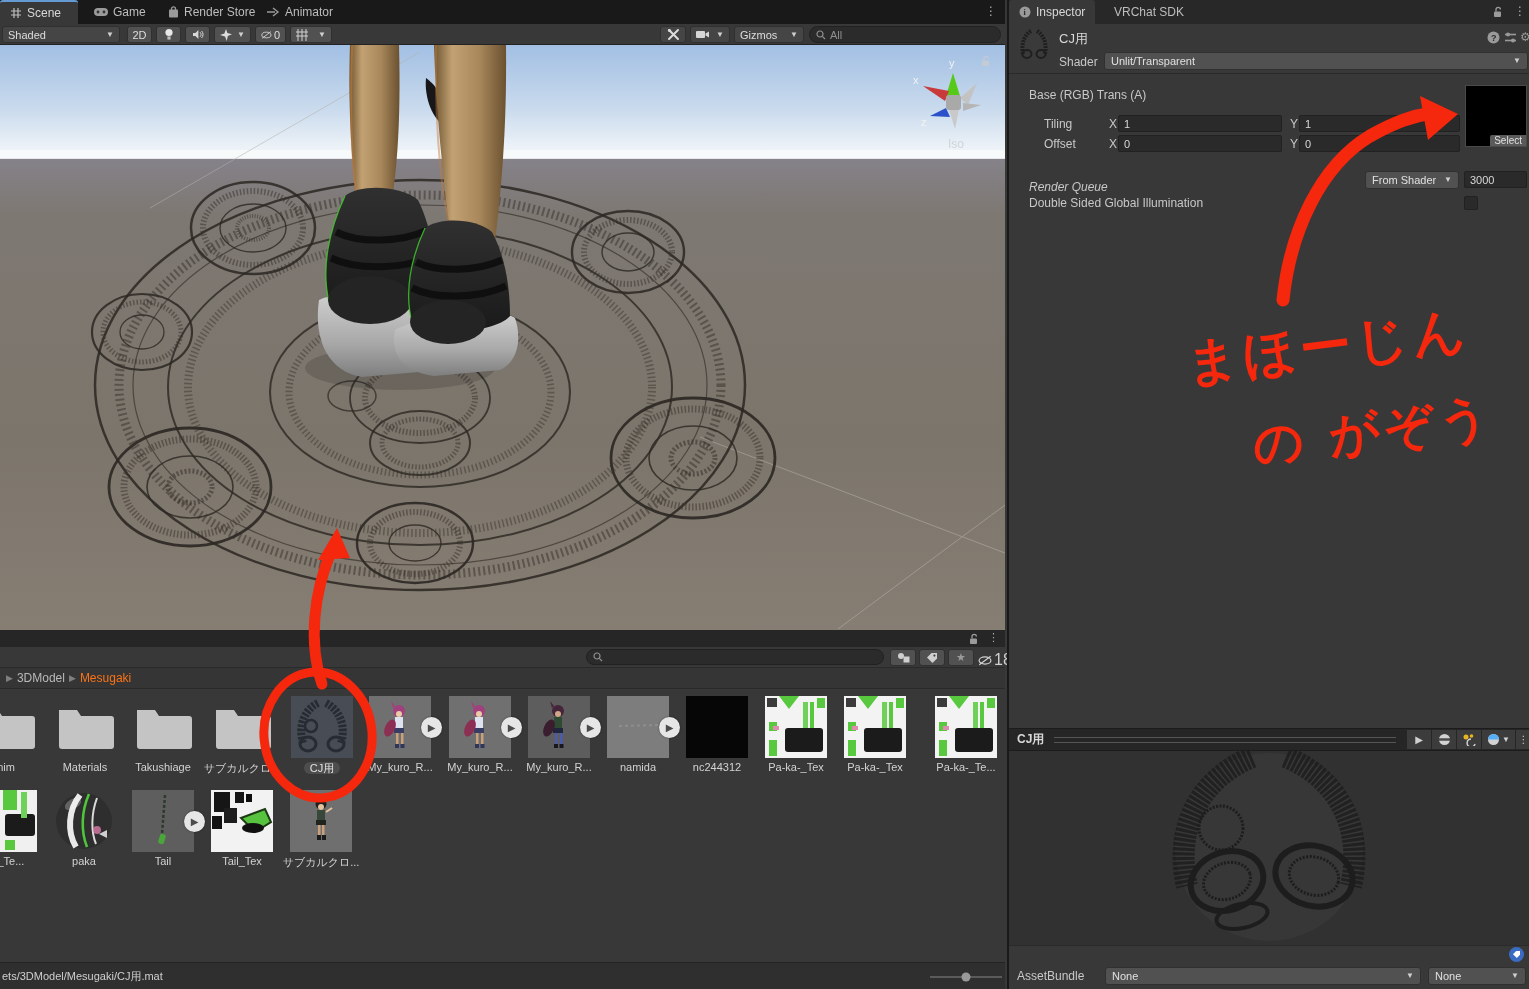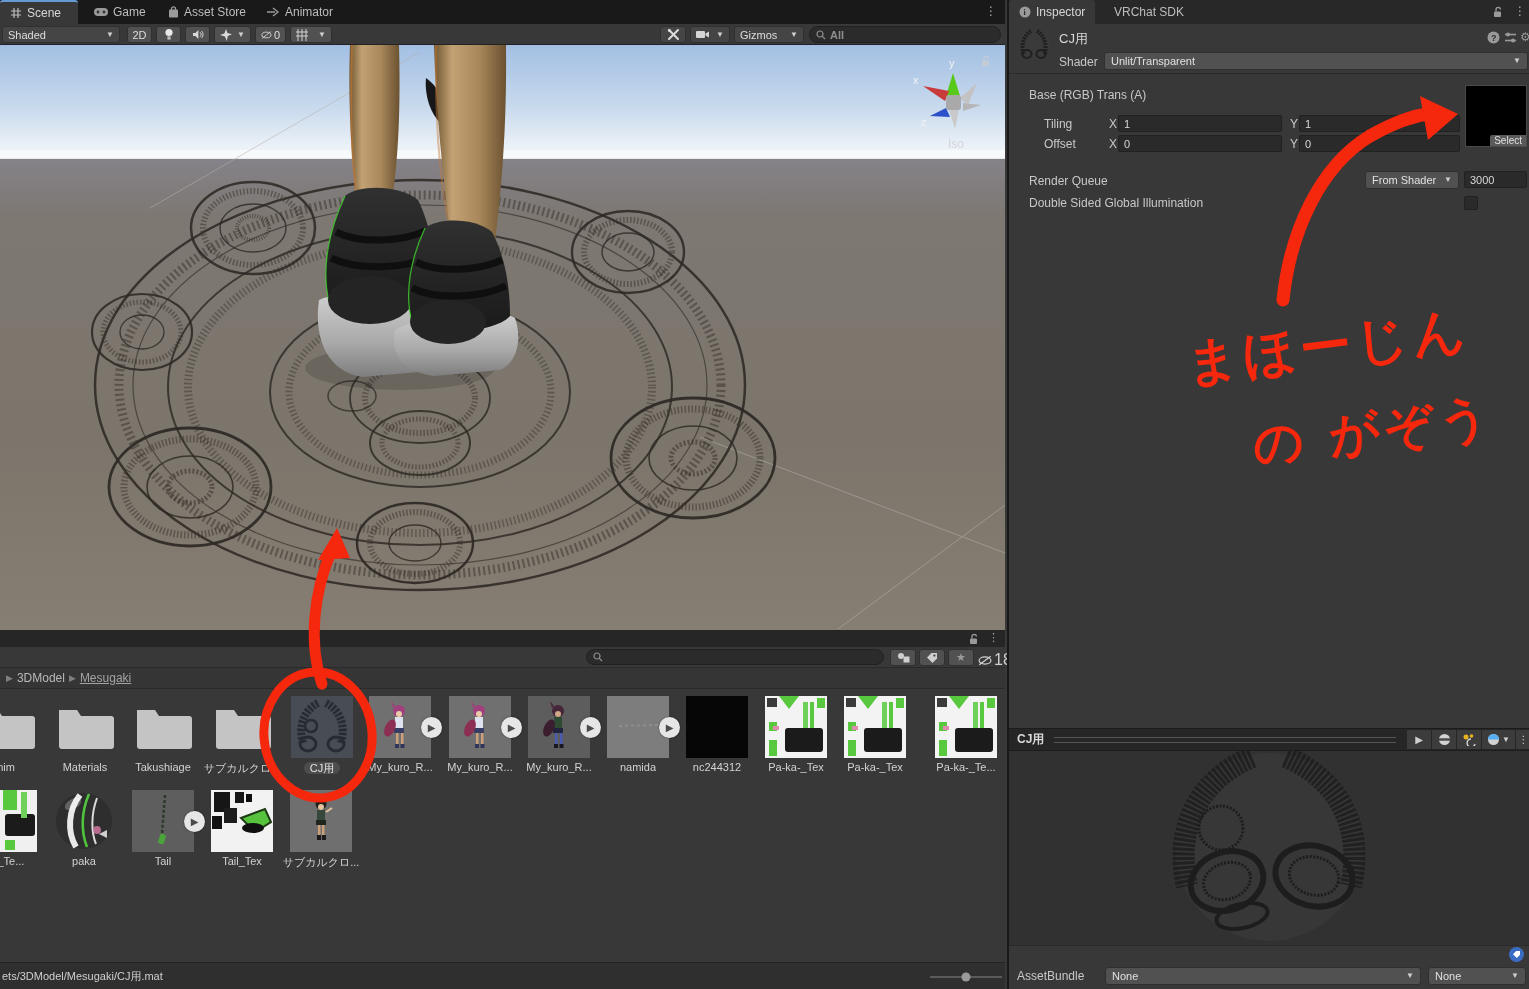--- a/index.html
+++ b/index.html
@@ -88,21 +88,21 @@
           <circle cx="4" cy="5" r="1.4" fill="#333"></circle>
           <circle cx="10" cy="5" r="1.4" fill="#333"></circle>
         </svg>
       <span>Game</span>
     </div>
     <div class="tab" style="left:158px;">
       <svg width="11" height="12" viewBox="0 0 11 12">
           <rect x="1" y="3.5" width="9" height="8" rx="1" fill="#9a9a9a"></rect>
           <path d="M3.5 4V2.8a2 2 0 0 1 4 0V4" stroke="#9a9a9a" fill="none" stroke-width="1.3"></path>
         </svg>
-      <span>Asset Store</span>
+      <span>Render Store</span>
     </div>
     <div class="tab" style="left:256px;">
       <svg width="14" height="10" viewBox="0 0 14 10">
           <path d="M1 5h8M7 1l5 4-5 4" stroke="#9a9a9a" stroke-width="1.4" fill="none"></path>
         </svg>
       <span>Animator</span>
     </div>
     <div class="abs" style="left:985px;top:4px;color:#aaa;font-size:12px;">⋮</div>
   </div>
 
@@ -156,21 +156,21 @@
       <svg width="14" height="9" viewBox="0 0 14 9">
           <rect x="0" y="1" width="9" height="7" rx="1" fill="#d6d6d6"></rect>
           <path d="M9.5 3.5L13 1.5v6l-3.5-2z" fill="#d6d6d6"></path>
         </svg>
       <span class="chev">▼</span>
     </div>
     <div class="tbtn flat" style="left:734px;width:70px;justify-content:space-between;">
       <span>Gizmos</span>
       <span class="chev">▼</span>
     </div>
-    <div class="srch" style="left:809px;top:2px;width:192px;height:17px;font-weight:bold;">
+    <div class="srch" style="left:809px;top:2px;width:192px;height:17px;">
       <svg width="10" height="10" viewBox="0 0 10 10">
           <circle cx="4" cy="4" r="3" fill="none" stroke="#8f8f8f" stroke-width="1.2"></circle>
           <line x1="6.3" y1="6.3" x2="9" y2="9" stroke="#8f8f8f" stroke-width="1.2"></line>
         </svg>
       <span>All</span>
     </div>
   </div>
 
   <div class="abs scene">
     <svg width="1005" height="585" viewBox="0 45 1005 585">
@@ -346,21 +346,21 @@
           <line x1="1.2" y1="9" x2="11.8" y2="1" stroke="#d2d2d2" stroke-width="1.1"></line>
         </svg>
       <span>18</span>
     </div>
   </div>
 
   <div class="abs breadcrumb">
     <span class="crumb-chev">▶</span>
     <span>3DModel</span>
     <span class="crumb-chev">▶</span>
-    <span style="color:#a3a3a3;text-decoration:underline;">Mesugaki</span>
+    <span style="color:#f97316;">Mesugaki</span>
   </div>
 
   <div class="abs grid-area">
 
     <div class="tile" style="left:-26px;top:7px;">
       <div class="thumb"><svg width="62" height="62" viewBox="0 0 62 62">
             <path d="M5 14h18l4 6h30a3 3 0 0 1 3 3v27a3 3 0 0 1-3 3H8a3 3 0 0 1-3-3V14z" fill="#c4c4c4"></path>
           </svg></div>
       <div class="tlabel">nim</div>
     </div>
@@ -657,21 +657,21 @@
     <div class="abs ilabel" style="left:35px;top:137px;">Offset</div>
     <div class="abs ilabel" style="left:100px;top:137px;">X</div>
     <div class="ifield" style="left:109px;top:135px;width:164px;">
         <span>0</span>
       </div>
     <div class="abs ilabel" style="left:281px;top:137px;">Y</div>
     <div class="ifield" style="left:290px;top:135px;width:161px;">
         <span>0</span>
       </div>
 
-    <div class="abs ilabel" style="left:20px;top:174px;">Render Queue</div>
+    <div class="abs ilabel" style="left:20px;top:180px;font-style:italic;">Render Queue</div>
     <div class="idrop" style="left:356px;top:171px;width:94px;">
       <span>From Shader</span>
       <span class="chev">▼</span>
     </div>
     <div class="ifield" style="left:455px;top:171px;width:63px;">
         <span>3000</span>
       </div>
 
     <div class="abs ilabel" style="left:20px;top:196px;">Double Sided Global Illumination</div>
     <div class="checkbox" style="left:455px;top:196px;"></div>

